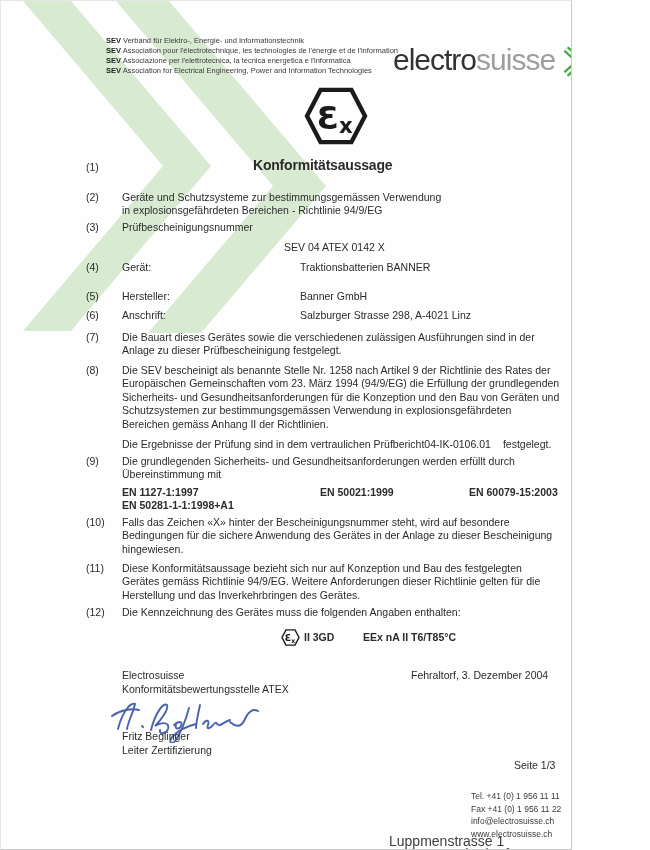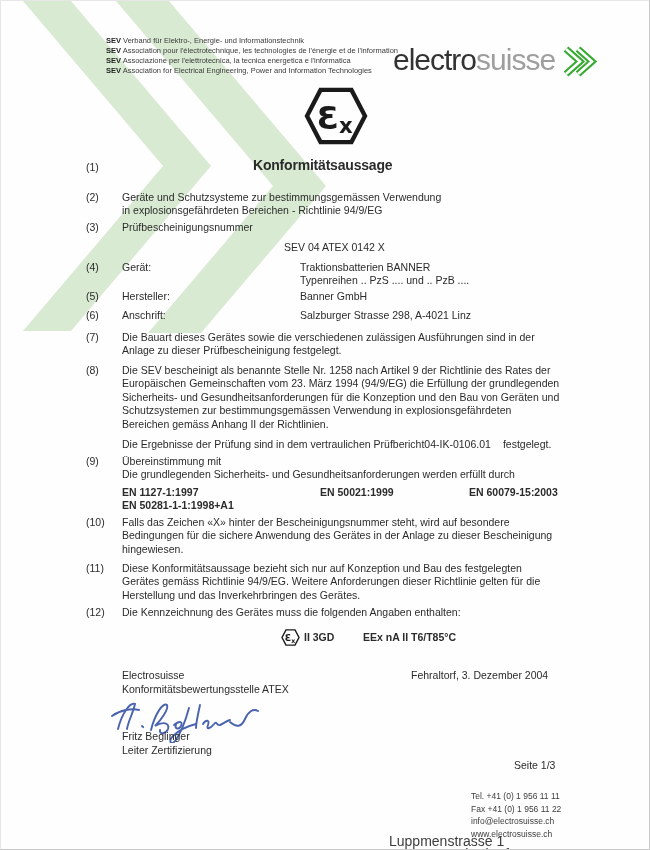--- a/index.html
+++ b/index.html
@@ -6,21 +6,21 @@
     --ink:#2b2b2b;
     --wm-green:#d9ead2;
     --brand-green:#3aaa35;
     --sig-blue:#4a63ae;
     --logo-dark:#333333;
     --logo-gray:#9e9e9e;
   }
   html,body{margin:0;padding:0;background:#ffffff;}
   .page{
     position:relative;
-    width:650px;height:850px;
+    width:572px;height:850px;
     background:#fefefe;
     overflow:hidden;
     font-family:"Liberation Sans", sans-serif;
     color:var(--ink);
     box-sizing:border-box;
     border:1px solid #e6e6e6;
     border-right-color:#c9c9c9;
     border-bottom-color:#c9c9c9;
   }
   .watermark{position:absolute;left:0;top:0;z-index:0;}
@@ -117,21 +117,20 @@
       <span class="num">(3)</span>
       <span class="label-col">Prüfbescheinigungsnummer</span>
     </div>
     <div class="row bold" style="left:283px;top:240px">SEV 04 ATEX 0142 X</div>
 
     <div class="row" style="top:260px">
       <span class="num">(4)</span>
       <span class="label-col">Gerät:</span>
       <div class="value-col">
         <div>Traktionsbatterien BANNER</div>
-        <div>Typenreihen .. PzS .... und .. PzB ....</div>
       </div>
     </div>
 
     <div class="row" style="top:289px">
       <span class="num">(5)</span>
       <span class="label-col">Hersteller:</span>
       <div class="value-col">Banner GmbH</div>
     </div>
 
     <div class="row" style="top:308px">
@@ -153,22 +152,22 @@
       <div>Sicherheits- und Gesundheitsanforderungen für die Konzeption und den Bau von Geräten und</div>
       <div>Schutzsystemen zur bestimmungsgemässen Verwendung in explosionsgefährdeten</div>
       <div>Bereichen gemäss Anhang II der Richtlinien.</div>
     </div>
     <div class="row" style="top:437px">
       <span>Die Ergebnisse der Prüfung sind in dem vertraulichen Prüfbericht</span><span class="bold" style="">04-IK-0106.01</span><span style="margin-left:12px">festgelegt.</span>
     </div>
 
     <div class="row" style="top:454px">
       <span class="num">(9)</span>
+      <div>Die grundlegenden Sicherheits- und Gesundheitsanforderungen werden erfüllt durch</div>
       <div>Übereinstimmung mit</div>
-      <div>Die grundlegenden Sicherheits- und Gesundheitsanforderungen werden erfüllt durch</div>
     </div>
     <div class="standards">
       <span class="s1">EN 1127-1:1997</span>
       <span class="s2">EN 50021:1999</span>
       <span class="s3">EN 60079-15:2003</span>
       <span class="s4">EN 50281-1-1:1998+A1</span>
     </div>
 
     <div class="row" style="top:515px">
       <span class="num">(10)</span>

